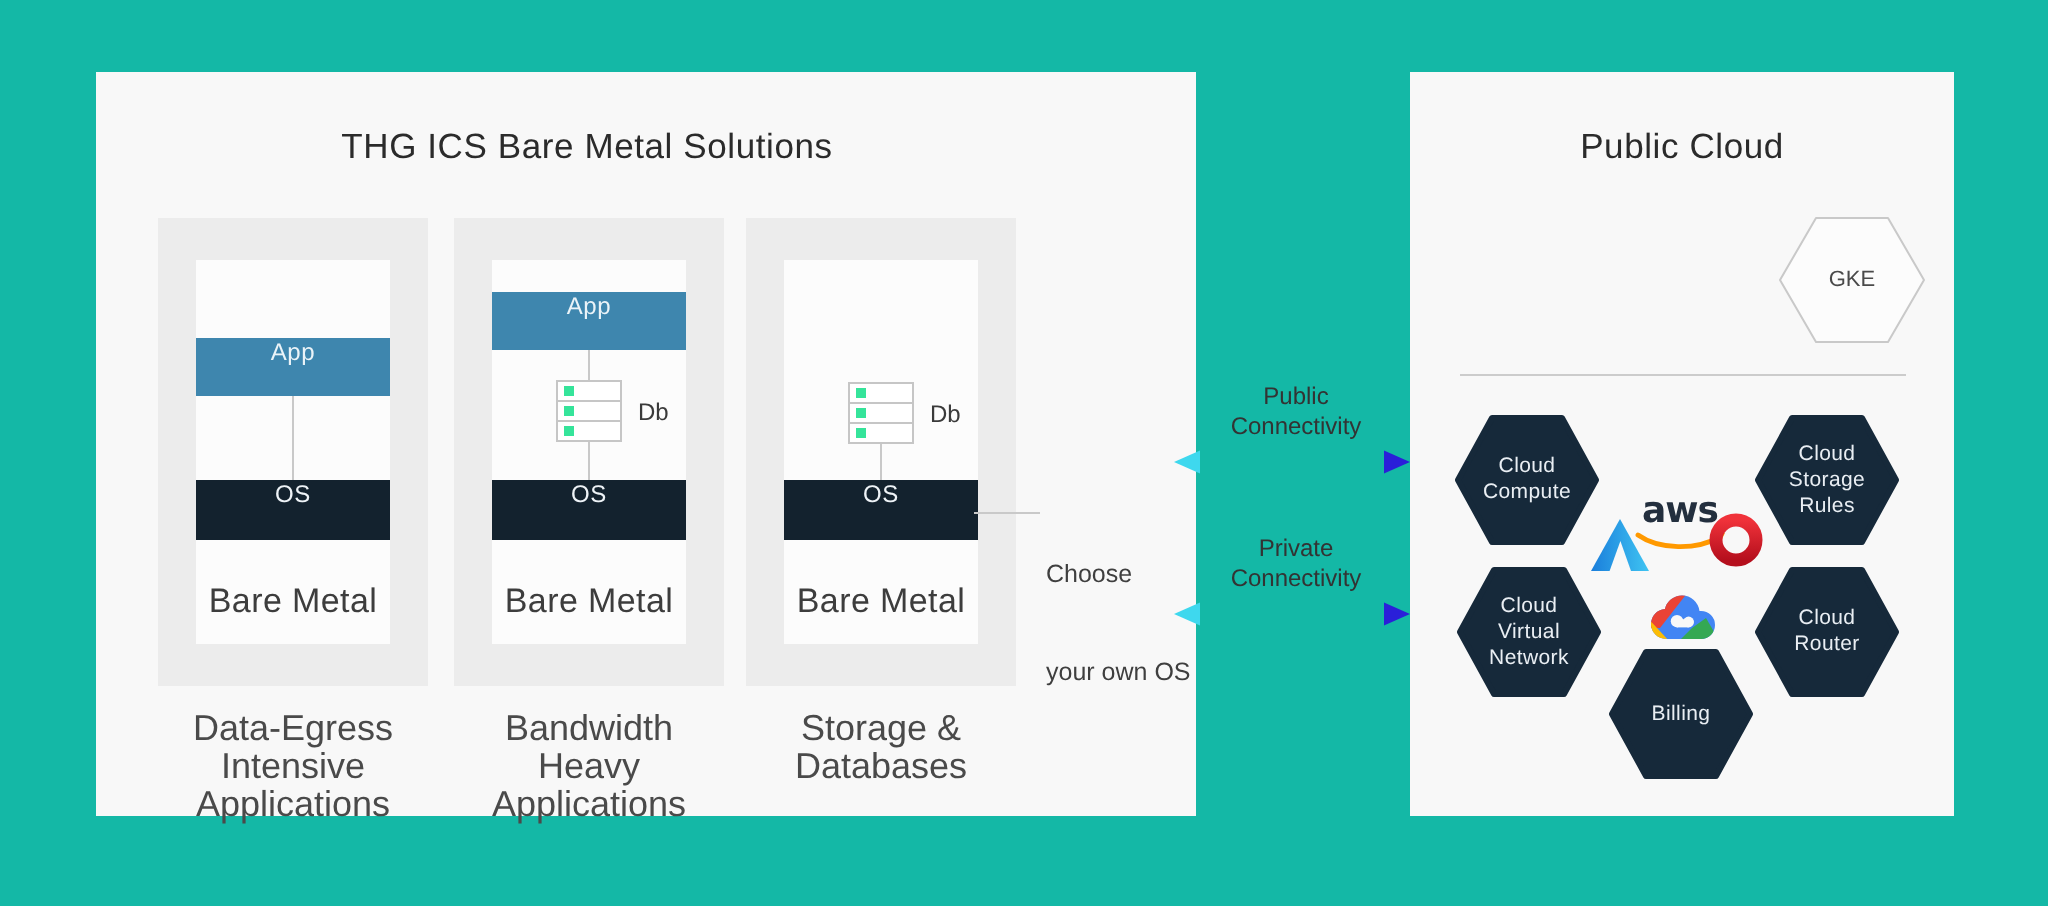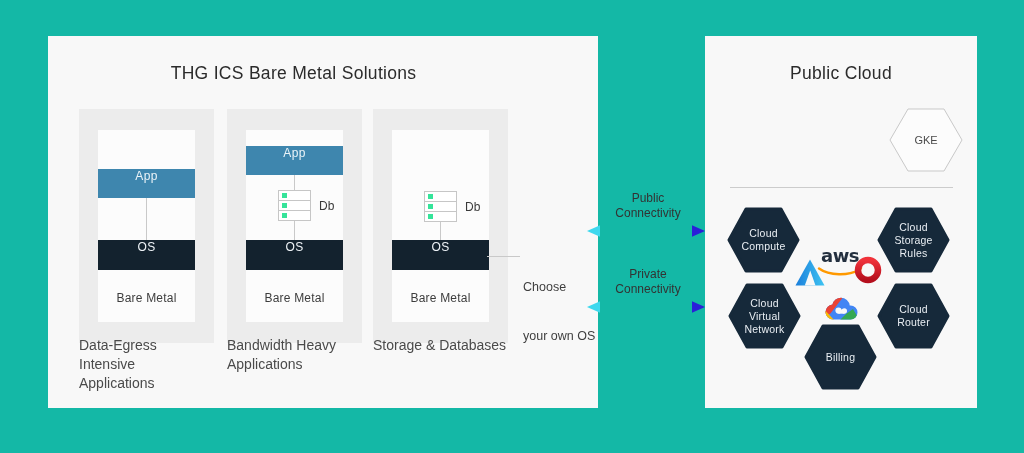--- a/index.html
+++ b/index.html
@@ -22,23 +22,23 @@
   .app-box { height: 29px; background: #3e86ae; color: #eaf3f8; }
   .os-box  { height: 30px; top: 131px; background: #13222e; color: #eef3f7; }
   .vline { position: absolute; left: 67px; width: 1px; background: #c9c9c9; }
 
   .db-stack { position: absolute; left: 51px; width: 33px; }
   .db-row { position: relative; height: 11px; background: #ffffff; border: 1px solid #c6c6c6; margin-top: -1px; }
   .db-row:first-child { margin-top: 0; }
   .db-dot { position: absolute; left: 3px; top: 2px; width: 5px; height: 5px; background: #35e49a; }
   .db-label { position: absolute; left: 92px; font-size: 12px; color: #3a3a3a; }
 
-  .bare-metal { position: absolute; left: 19px; top: 182px; width: 97px; text-align: center; font-size: 12px; color: #3d3d3d; letter-spacing: .2px; }
-
-  .card-caption { position: absolute; top: 300px; width: 135px; font-size: 14px; color: #4a4a4a; line-height: 19px; }
+  .bare-metal { position: absolute; left: 19px; top: 182px; width: 97px; text-align: center; font-size: 17px; color: #3d3d3d; letter-spacing: .2px; }
+
+  .card-caption { position: absolute; top: 319px; width: 135px; text-align: center; font-size: 18px; color: #4a4a4a; line-height: 19px; }
   #caption-1 { left: 31px; } #caption-2 { left: 179px; } #caption-3 { left: 325px; }
   .card-caption span { display: block; }
 
   .annotation-line { position: absolute; left: 439px; top: 220px; width: 33px; height: 1px; background: #c9c9c9; }
   .annotation-text { position: absolute; left: 475px; top: 210px; font-size: 12.5px; color: #3f3f3f; line-height: 15px; white-space: nowrap; }
   .annotation-text span { display: block; margin-top: 34px; }
 
   .conn-label { position: absolute; width: 120px; text-align: center; font-size: 12px; color: #333333; line-height: 15px; }
   .conn-label span { display: block; }
   #public-label  { left: 588px; top: 191px; }

